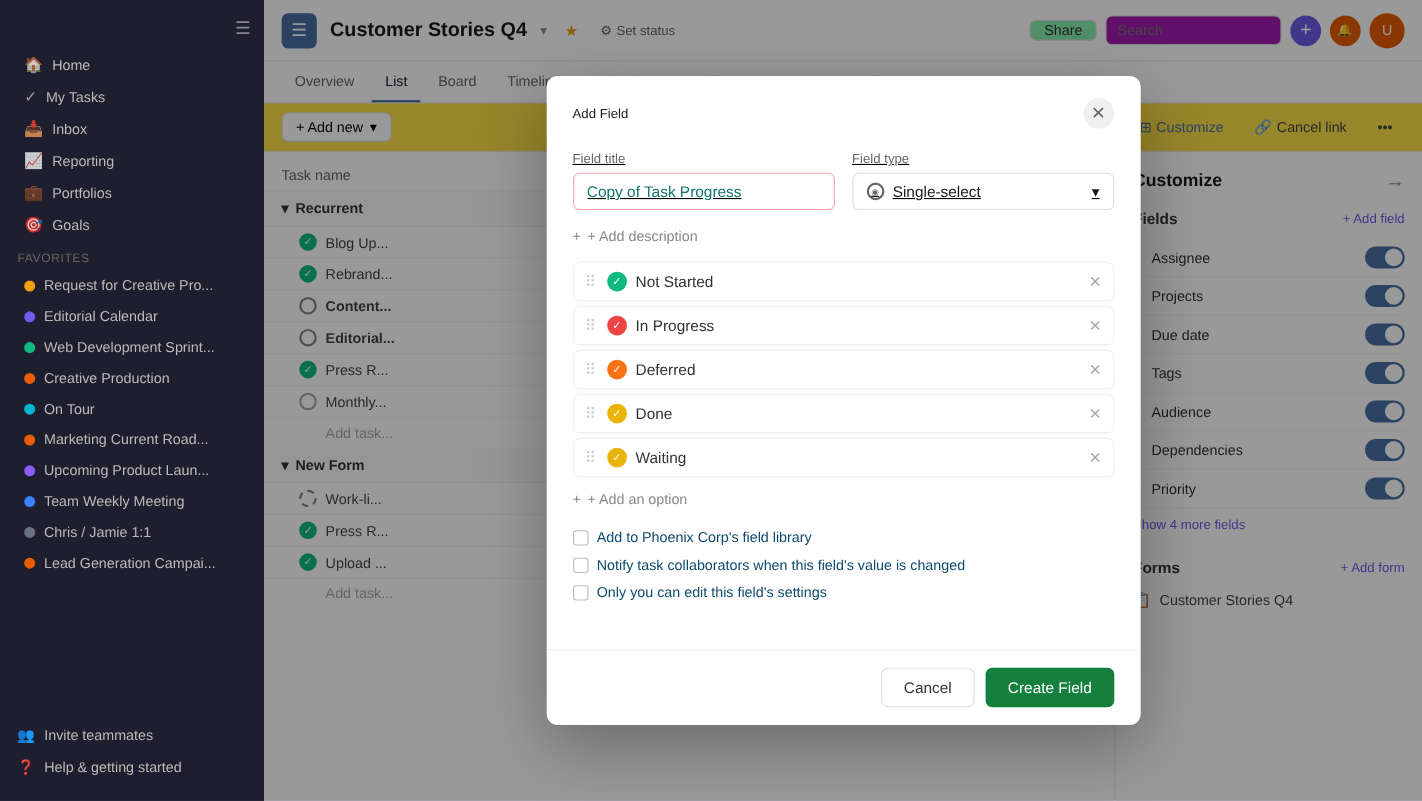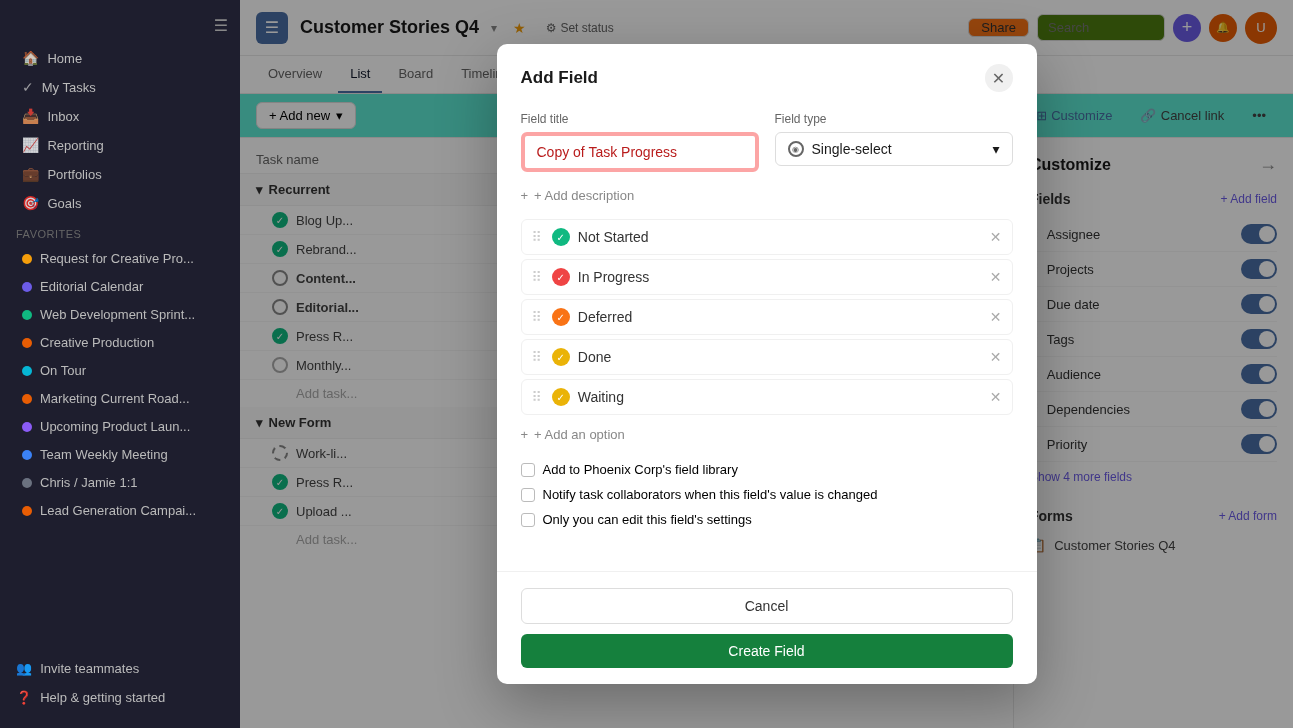--- a/index.html
+++ b/index.html
@@ -80,26 +80,26 @@
       width: 32px; height: 32px; background: #4a6fa5; border-radius: 6px;
       display: flex; align-items: center; justify-content: center;
       color: white; font-size: 16px;
     }
     .project-title { font-size: 18px; font-weight: 600; color: #1a1a1a; }
     .chevron-icon { color: #888; font-size: 12px; }
     .star-icon { color: #f59e0b; font-size: 14px; margin-left: 4px; }
     .set-status { font-size: 12px; color: #666; display: flex; align-items: center; gap: 4px; margin-left: 8px; }
     .header-right { margin-left: auto; display: flex; align-items: center; gap: 8px; }
     .share-btn {
-      background: #f97316; border: 1px solid #ddd; border-radius: 6px;
+      background: #86efac; border: 1px solid #ddd; border-radius: 6px;
       padding: 1px 12px; font-size: 13px; cursor: pointer; color: #333;
     }
     .search-box {
       border: 1px solid #ddd; border-radius: 6px; padding: 5px 10px;
-      font-size: 13px; width: 128px; background: #4d7c0f;
+      font-size: 13px; width: 160px; background: #a21caf;
     }
     .avatar-btn {
       width: 32px; height: 32px; border-radius: 50%; background: #e85d04;
       display: flex; align-items: center; justify-content: center;
       color: white; font-size: 13px; cursor: pointer;
     }
     .add-btn {
       width: 28px; height: 28px; background: #6c5ce7; border-radius: 50%;
       display: flex; align-items: center; justify-content: center;
       color: white; font-size: 18px; cursor: pointer;
@@ -122,21 +122,21 @@
       border-bottom: 2px solid transparent;
     }
     .tab.active {
       color: #0f172a;
       border-bottom: 2px solid #4a6fa5;
       font-weight: 500;
     }
 
     
     .toolbar {
-      background: #5eead4;
+      background: #fde047;
       border-bottom: 1px solid #e8e8e8;
       display: flex;
       align-items: center;
       padding: 8px 16px;
       gap: 8px;
     }
     .toolbar-btn {
       display: flex; align-items: center; gap: 4px;
       padding: 5px 10px; border-radius: 6px;
       font-size: 13px; cursor: pointer; color: #444;
@@ -265,45 +265,45 @@
       border-radius: 10px;
       width: 540px;
       max-height: 90%;
       overflow-y: auto;
       box-shadow: 0 20px 60px rgba(0,0,0,0.3);
     }
     .modal-header {
       display: flex; align-items: center; justify-content: space-between;
       padding: 20px 24px 0;
     }
-    .modal-title { font-size: 17px; font-weight: 700; color: #1a1a1a; }
+    .modal-title { font-size: 12px; font-weight: 400; color: #1a1a1a; }
     .modal-close {
       width: 28px; height: 28px; border-radius: 50%; background: #f0f0f0;
       display: flex; align-items: center; justify-content: center;
       cursor: pointer; color: #666; font-size: 16px;
     }
     .modal-tabs {
       display: flex; gap: 0; padding: 12px 24px 0; border-bottom: 1px solid #e8e8e8;
     }
     .modal-tab {
       padding: 8px 0; margin-right: 20px; font-size: 14px;
       color: #666; cursor: pointer; border-bottom: 2px solid transparent;
     }
     .modal-tab.active {
       color: #1a1a1a; font-weight: 500; border-bottom: 2px solid #1a1a1a;
     }
     .modal-body { padding: 20px 24px; }
     .form-row-2col {
       display: flex; gap: 16px; margin-bottom: 16px;
     }
-    .form-group { display: flex; flex-direction: column; gap: 6px; flex: 1; }
+    .form-group { display: flex; flex-direction: column; gap: 6px; flex: 1; text-decoration: underline; }
     .form-label { font-size: 12px; color: #666; font-weight: 500; }
     .form-input {
-      border: 4px solid #fca5a5; border-radius: 6px; padding: 8px 12px;
-      font-size: 14px; color: #b91c1c; outline: none;
+      border: 1px solid #fca5a5; border-radius: 6px; padding: 8px 12px;
+      font-size: 14px; color: #0f766e; outline: none;
     }
     .form-select-wrapper {
       border: 1px solid #ddd; border-radius: 6px; padding: 8px 12px;
       font-size: 14px; color: #1a1a1a; display: flex;
       align-items: center; justify-content: space-between; cursor: pointer;
     }
     .select-left { display: flex; align-items: center; gap: 8px; }
     .single-select-icon {
       width: 16px; height: 16px; border-radius: 50%; border: 2px solid #666;
       display: flex; align-items: center; justify-content: center;
@@ -328,28 +328,28 @@
     .option-dot.yellow2 { background: #eab308; }
     .option-dot-inner { color: white; font-size: 10px; }
     .drag-handle { color: #ccc; cursor: grab; font-size: 14px; margin-right: 2px; }
     .option-name { flex: 1; font-size: 14px; color: #333; }
     .option-remove { color: #aaa; cursor: pointer; font-size: 14px; }
     .add-option {
       display: flex; align-items: center; gap: 6px; font-size: 13px;
       color: #888; cursor: pointer; margin-bottom: 20px;
     }
     .checkboxes { display: flex; flex-direction: column; gap: 10px; margin-bottom: 24px; }
-    .checkbox-row { display: flex; align-items: center; gap: 8px; font-size: 13px; color: #000000; }
+    .checkbox-row { display: flex; align-items: center; gap: 8px; font-size: 13px; color: #0c4a6e; }
     .checkbox-box {
       width: 14px; height: 14px; border: 1px solid #bbb; border-radius: 3px;
       flex-shrink: 0;
     }
     .modal-footer {
       display: flex; justify-content: flex-end; gap: 10px;
-      padding: 16px 24px; border-top: 1px solid #f0f0f0; flex-direction: column;
+      padding: 16px 24px; border-top: 1px solid #f0f0f0;
     }
     .cancel-btn {
       padding: 9px 20px; border-radius: 6px; border: 1px solid #ddd;
       background: #fff; font-size: 14px; cursor: pointer; color: #333;
     }
     .create-btn {
       padding: 9px 20px; border-radius: 6px; border: none;
       background: #15803d; color: white; font-size: 14px; cursor: pointer;
       font-weight: 500;
     }

